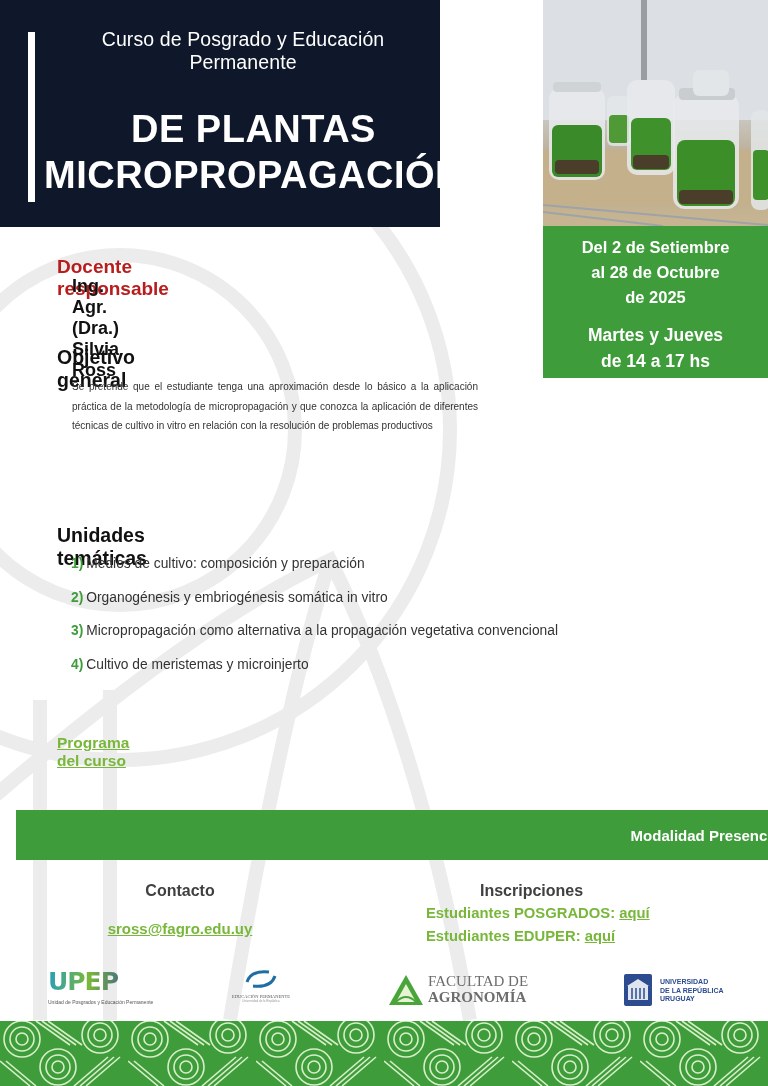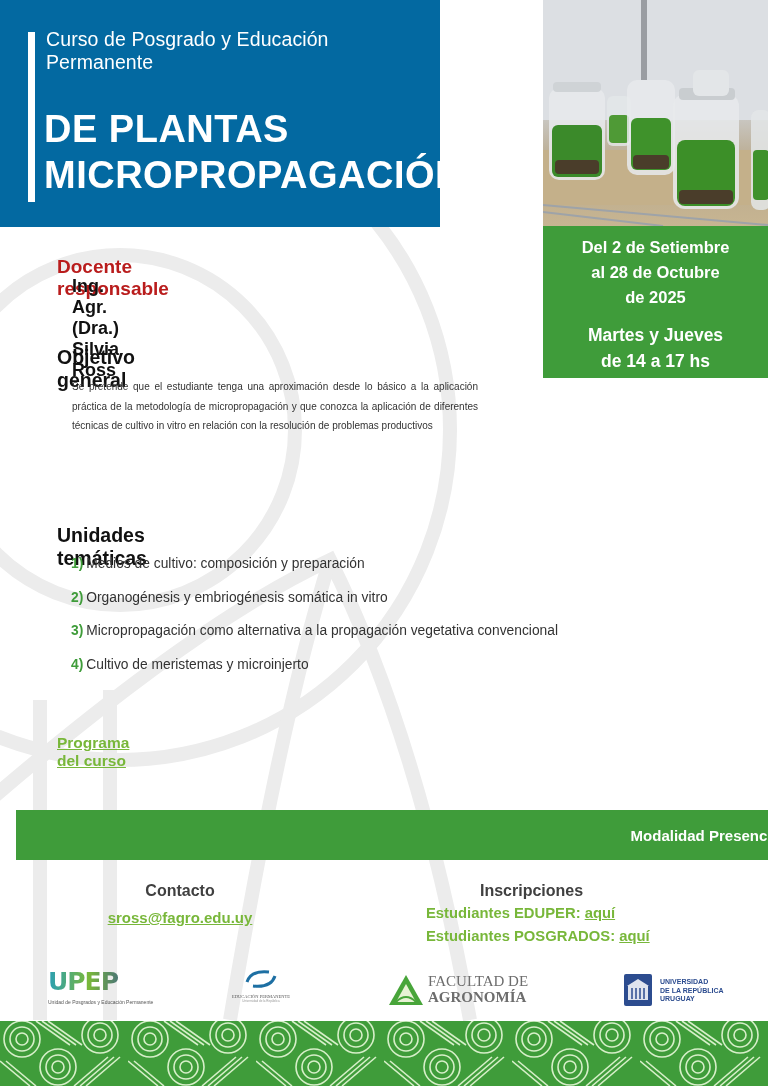--- a/index.html
+++ b/index.html
@@ -1,21 +1,21 @@
 <!DOCTYPE html>
 <html><head>
 <meta charset="utf-8">
 <style>
   * { box-sizing: border-box; margin: 0; padding: 0; }
   html, body { width: 768px; height: 1086px; overflow: hidden; background: #ffffff; }
   body { position: relative; font-family: "Liberation Sans", "DejaVu Sans", sans-serif; color: #111; }
 
   .watermark { position: absolute; left: 0; top: 0; width: 768px; height: 1086px; pointer-events: none; z-index: 0; }
 
-  .header { position: absolute; left: 0; top: 0; width: 440px; height: 227px; background: #0369a1; z-index: 1; }
+  .header { position: absolute; left: 0; top: 0; width: 440px; height: 227px; background: #0f172a; z-index: 1; text-align: center; }
   .header .bar { position: absolute; left: 28px; top: 32px; width: 7px; height: 170px; background: #ffffff; }
   .header .subtitle { position: absolute; left: 46px; top: 28px; font-size: 19.5px; color: #ffffff; letter-spacing: 0.1px; }
   .header .title { position: absolute; left: 44px; top: 106px; font-size: 38px; line-height: 46px; font-weight: bold; color: #ffffff; letter-spacing: 0.5px; }
 
   .photo { position: absolute; left: 543px; top: 0; width: 225px; height: 226px; overflow: hidden; z-index: 1;
            background: linear-gradient(180deg, #d8dbdf 0%, #cfd2d6 45%, #b9a98c 72%, #c7b592 100%); }
   .photo svg { position: absolute; left: 0; top: 0; }
 
   .date-box { position: absolute; left: 543px; top: 226px; width: 225px; height: 152px; background: #3f9c3a; z-index: 1; text-align: center; color: #fff; font-weight: bold; }
   .date-box .dates { margin-top: 9px; font-size: 16.5px; line-height: 25px; }
@@ -28,21 +28,21 @@
   .objective { position: absolute; left: 72px; top: 377px; width: 406px; font-size: 10px; line-height: 19.6px; color: #333; text-align: justify; }
   .units { position: absolute; left: 71px; top: 555px; list-style: none; }
   .units li { font-size: 13.8px; color: #333; height: 33.7px; line-height: 18px; white-space: nowrap; }
   .units li .num { color: #3f9c3a; font-weight: bold; margin-right: 3px; }
   .program-link { position: absolute; left: 57px; top: 734px; font-size: 15.5px; font-weight: bold; color: #78b73a; text-decoration: underline; }
 
   .modality { position: absolute; left: 16px; top: 810px; width: 768px; height: 50px; background: #3f9c3a; z-index: 2; display: flex; align-items: center; justify-content: flex-end; color: #fff; font-weight: bold; font-size: 15px; }
 
   .contact { position: absolute; left: 0; top: 882px; width: 360px; text-align: center; z-index: 2; }
   .contact .label, .inscr .label { font-size: 16px; font-weight: bold; color: #404040; }
-  .contact a { display: block; margin-top: 9px; font-size: 15px; font-weight: bold; color: #78b73a; text-decoration: underline; }
+  .contact a { display: block; margin-top: 20px; font-size: 15px; font-weight: bold; color: #78b73a; text-decoration: underline; }
   .inscr { position: absolute; left: 426px; top: 882px; z-index: 2; }
   .inscr .label { margin-left: 54px; }
   .inscr .row { font-size: 14.8px; font-weight: bold; color: #78b73a; margin-top: 3px; line-height: 20px; }
   .inscr .row a { color: #78b73a; text-decoration: underline; }
 
   .logos { position: absolute; left: 0; top: 968px; width: 768px; height: 44px; z-index: 2; }
   .logo { position: absolute; top: 0; height: 44px; }
 
   .pattern { position: absolute; left: 0; top: 1021px; width: 768px; height: 65px; background: #3f9c3a; overflow: hidden; z-index: 2; }
 </style>
@@ -134,24 +134,24 @@
 </div>
 
 <div class="contact">
   <div class="label">Contacto</div>
   <a>sross@fagro.edu.uy</a>
 </div>
 
 <div class="inscr">
   <div class="label">Inscripciones</div>
   <div class="row">
+    <span>Estudiantes POSGRADOS: </span><a>aquí</a>
+  </div>
+  <div class="row">
     <span>Estudiantes EDUPER: </span><a>aquí</a>
-  </div>
-  <div class="row">
-    <span>Estudiantes POSGRADOS: </span><a>aquí</a>
   </div>
 </div>
 
 <div class="logos">
   <div class="logo" style="left:48px; width:90px;">
     <div style="font-family:'DejaVu Sans',sans-serif; font-weight:bold; font-size:25px; line-height:28px; letter-spacing:-1px; background:linear-gradient(90deg,#2a9fb5 0%,#7ab83a 45%,#2d4d9b 100%); -webkit-background-clip:text; background-clip:text; color:transparent;">UPEP</div>
     <div style="font-size:5px; color:#555; margin-top:3px; white-space:nowrap;">Unidad de Posgrados y Educación Permanente</div>
   </div>
   <div class="logo" style="left:226px; width:70px; text-align:center;">
     <svg width="40" height="22" viewBox="0 0 40 22">

